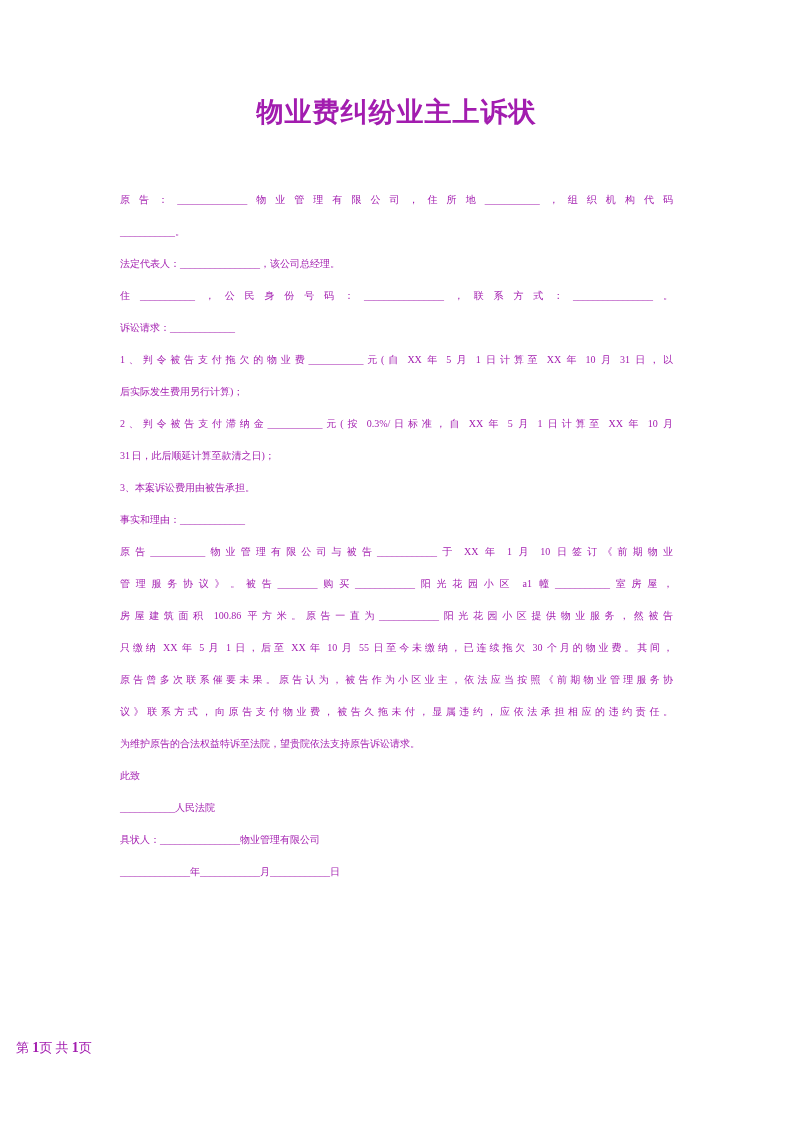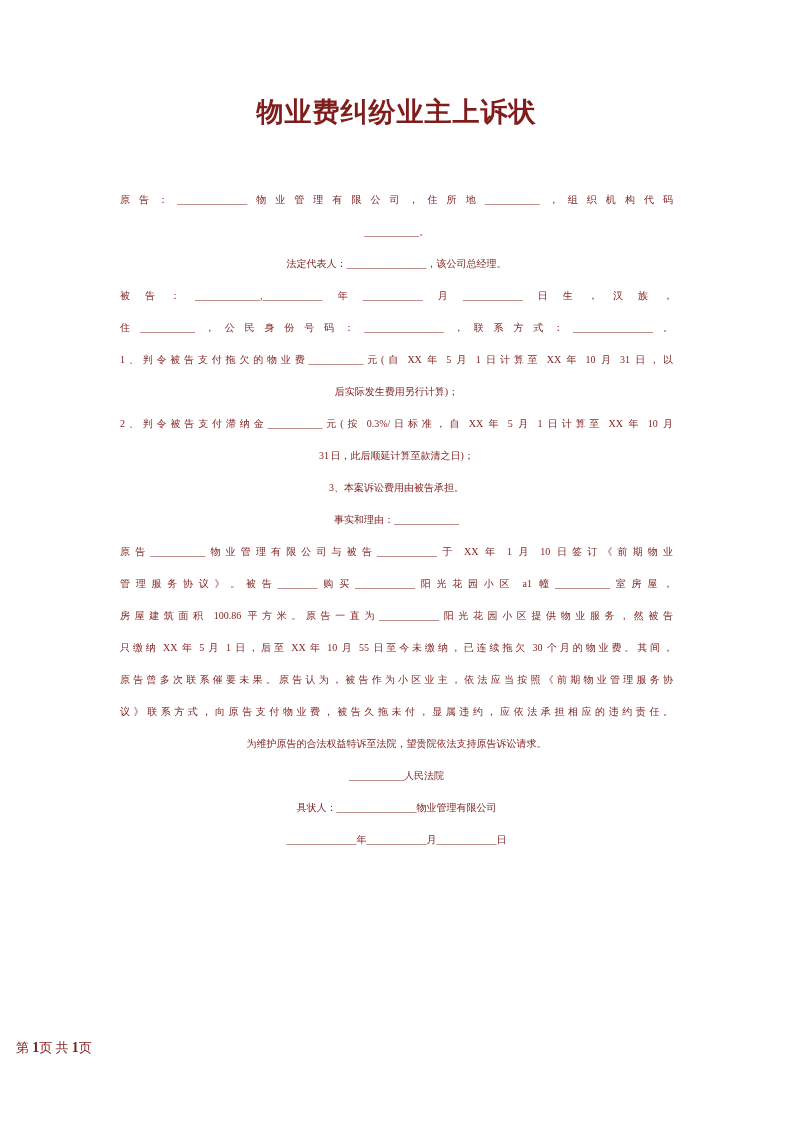--- a/index.html
+++ b/index.html
@@ -2,21 +2,21 @@
 <html><head>
 <meta charset="utf-8">
 <style>
   html, body { margin: 0; padding: 0; background: #ffffff; }
   .page {
     position: relative;
     width: 680px;
     height: 1122px;
     background: #ffffff;
     font-family: "Liberation Serif", "DejaVu Serif", serif;
-    color: #7f1d1d;
+    color: #a21caf;
     overflow: hidden;
   }
   .doc-title {
     position: absolute;
     top: 94px;
     left: 0;
     width: 793px;
     text-align: center;
     font-size: 27px;
     font-weight: bold;
@@ -29,21 +29,21 @@
     top: 184px;
     left: 120px;
     width: 553px;
     font-size: 10px;
     line-height: 32px;
     word-spacing: -1px;
   }
   .line {
     height: 32px;
     white-space: nowrap;
-    text-align: center;
+    text-align: left;
   }
   .line.jl {
     text-align: justify;
     text-align-last: justify;
   }
   .footer {
     position: absolute;
     top: 1038px;
     left: 16px;
     width: 793px;
@@ -56,35 +56,36 @@
 <body>
 
 <div class="page">
 
   <div class="doc-title">物业费纠纷业主上诉状</div>
 
   <div class="content">
     <div class="line jl">原告：______________物业管理有限公司，住所地___________，组织机构代码</div>
     <div class="line">___________。</div>
     <div class="line">法定代表人：________________，该公司总经理。</div>
-    <div class="line jl">被告：_____________,____________年____________月____________日生，汉族，</div>
     <div class="line jl">住___________，公民身份号码：________________，联系方式：________________。</div>
+    <div class="line">诉讼请求：_____________</div>
     <div class="line jl">1、判令被告支付拖欠的物业费___________元(自 XX 年 5 月 1 日计算至 XX 年 10 月 31 日，以</div>
     <div class="line">后实际发生费用另行计算)；</div>
     <div class="line jl">2、判令被告支付滞纳金___________元(按 0.3%/日标准，自 XX 年 5 月 1 日计算至 XX 年 10 月</div>
     <div class="line">31 日，此后顺延计算至款清之日)；</div>
     <div class="line">3、本案诉讼费用由被告承担。</div>
     <div class="line">事实和理由：_____________</div>
     <div class="line jl">原告___________物业管理有限公司与被告____________于 XX 年 1 月 10 日签订《前期物业</div>
     <div class="line jl">管理服务协议》。被告________购买____________阳光花园小区 a1 幢___________室房屋，</div>
     <div class="line jl">房屋建筑面积 100.86 平方米。原告一直为____________阳光花园小区提供物业服务，然被告</div>
     <div class="line jl">只缴纳 XX 年 5 月 1 日，后至 XX 年 10 月 55 日至今未缴纳，已连续拖欠 30 个月的物业费。其间，</div>
     <div class="line jl">原告曾多次联系催要未果。原告认为，被告作为小区业主，依法应当按照《前期物业管理服务协</div>
     <div class="line jl">议》联系方式，向原告支付物业费，被告久拖未付，显属违约，应依法承担相应的违约责任。</div>
     <div class="line">为维护原告的合法权益特诉至法院，望贵院依法支持原告诉讼请求。</div>
+    <div class="line">此致</div>
     <div class="line">___________人民法院</div>
     <div class="line">具状人：________________物业管理有限公司</div>
     <div class="line">______________年____________月____________日</div>
   </div>
 
   <div class="footer">
     <span>第</span>
     <b>1</b><span>页 共</span>
     <b>1</b><span>页</span>
   </div>

